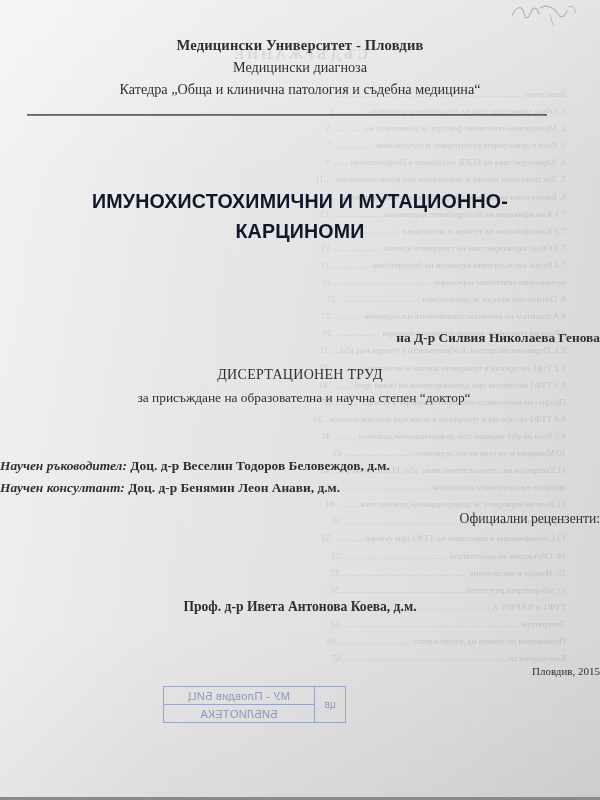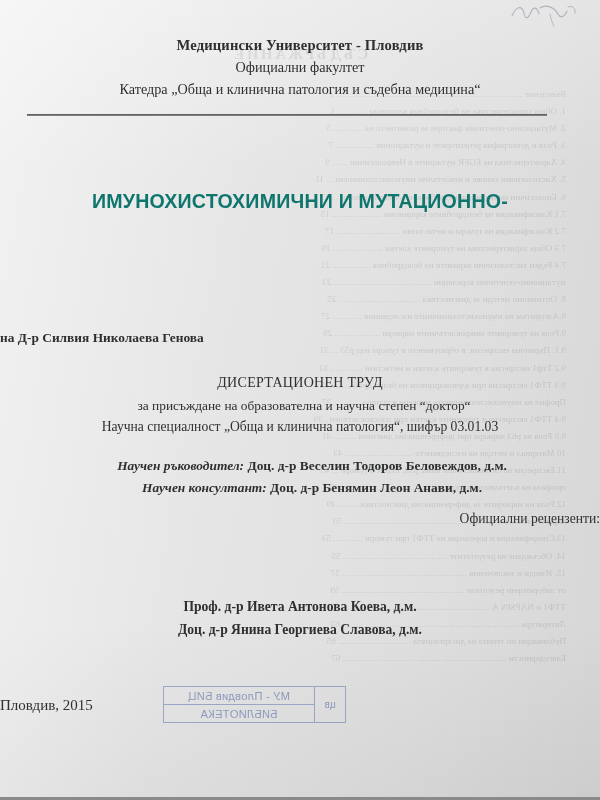--- a/index.html
+++ b/index.html
@@ -127,60 +127,58 @@
     position: absolute;
     left: 36px;
     right: 36px;
     top: 186px;
     text-align: center;
     font-weight: bold;
     font-size: 19.6px;
     line-height: 30px;
     letter-spacing: 0.2px;
     font-family: "Liberation Sans", "DejaVu Sans", sans-serif;
-    color: #0f766e;
+    color: #0f172a;
   }
 
   .author {
     position: absolute;
     left: 0; right: 0;
     top: 330px;
-    text-align: left;
+    text-align: right;
     font-size: 13.4px;
     font-weight: bold;
+    padding-left: 28px;
   }
 
   .diss-block {
     position: absolute;
     left: 0; right: 0;
     top: 362px;
     text-align: center;
   }
   .diss-kind {
     font-size: 14px;
     line-height: 25px;
     letter-spacing: 0.3px;
-    margin-top: 8px;
   }
   .diss-purpose {
     font-size: 13.4px;
     line-height: 21px;
     padding-left: 8px;
   }
   .diss-speciality {
     font-size: 13.6px;
     line-height: 21px;
   }
 
   .supervisors {
     position: absolute;
     left: 0; right: 0;
     top: 455px;
-    text-align: center;
-    padding-left: 24px;
   }
   .sup-row {
     font-size: 13.4px;
     line-height: 22px;
     font-weight: bold;
   }
   .sup-role {
     font-style: italic;
     font-weight: bold;
   }
@@ -202,23 +200,22 @@
   .reviewers-list div {
     font-size: 13.6px;
     line-height: 23px;
     font-weight: bold;
   }
 
   .place-year {
     position: absolute;
     left: 0; right: 0;
     top: 665px;
-    text-align: left;
-    font-size: 15px;
-    margin-top: 32px;
+    text-align: right;
+    font-size: 11px;
   }
 
   
   .stamp {
     position: absolute;
     left: 163px;
     top: 686px;
     width: 183px;
     height: 37px;
     z-index: 4;
@@ -319,53 +316,52 @@
     <path d="M6 14 C10 4, 16 3, 18 11 C19 17, 22 18, 25 10 C27 5, 31 4, 33 12" stroke="#7b8296" stroke-width="1.1" stroke-linecap="round"></path>
     <path d="M34 6 C40 2, 48 5, 52 12 C54 16, 58 16, 61 9" stroke="#7b8296" stroke-width="1.1" stroke-linecap="round"></path>
     <path d="M44 12 C45 17, 46 21, 48 24" stroke="#7b8296" stroke-width="0.9" stroke-linecap="round"></path>
     <path d="M62 5 C66 3, 70 6, 69 11" stroke="#7b8296" stroke-width="1" stroke-linecap="round"></path>
   </svg>
 
   <div class="content">
 
     <div class="inst centered">
       <div class="inst-line1">Медицински Университет - Пловдив</div>
-      <div class="inst-line2">Официални факултет</div>
+      <div class="inst-line2">Медицински диагноза</div>
       <div class="inst-line3">Катедра „Обща и клинична патология и съдебна медицина“</div>
     </div>
 
     <div class="rule"></div>
 
     <div class="title-block">
       <div>ИМУНОХИСТОХИМИЧНИ И МУТАЦИОННО-</div>
+      <div>КАРЦИНОМИ</div>
     </div>
 
     <div class="author">на Д-р Силвия Николаева Генова</div>
 
     <div class="diss-block">
       <div class="diss-kind">ДИСЕРТАЦИОНЕН ТРУД</div>
       <div class="diss-purpose">за присъждане на образователна и научна степен “доктор“</div>
-      <div class="diss-speciality">Научна специалност „Обща и клинична патология“, шифър 03.01.03</div>
     </div>
 
     <div class="supervisors">
       <div class="sup-row">
         <span class="sup-role">Научен ръководител:</span>
         <span>Доц. д-р Веселин Тодоров Беловеждов, д.м.</span>
       </div>
       <div class="sup-row">
         <span class="sup-role">Научен консултант:</span>
         <span>Доц. д-р Бенямин Леон Анави, д.м.</span>
       </div>
     </div>
 
     <div class="reviewers-heading">Официални рецензенти:</div>
     <div class="reviewers-list">
       <div>Проф. д-р Ивета Антонова Коева, д.м.</div>
-      <div>Доц. д-р Янина Георгиева Славова, д.м.</div>
     </div>
 
     <div class="place-year">Пловдив, 2015</div>
 
   </div>
 
   <div class="stamp">
     <div class="stamp-outer">
       <div class="stamp-cell-left">цв</div>
       <div class="stamp-cell-right">

